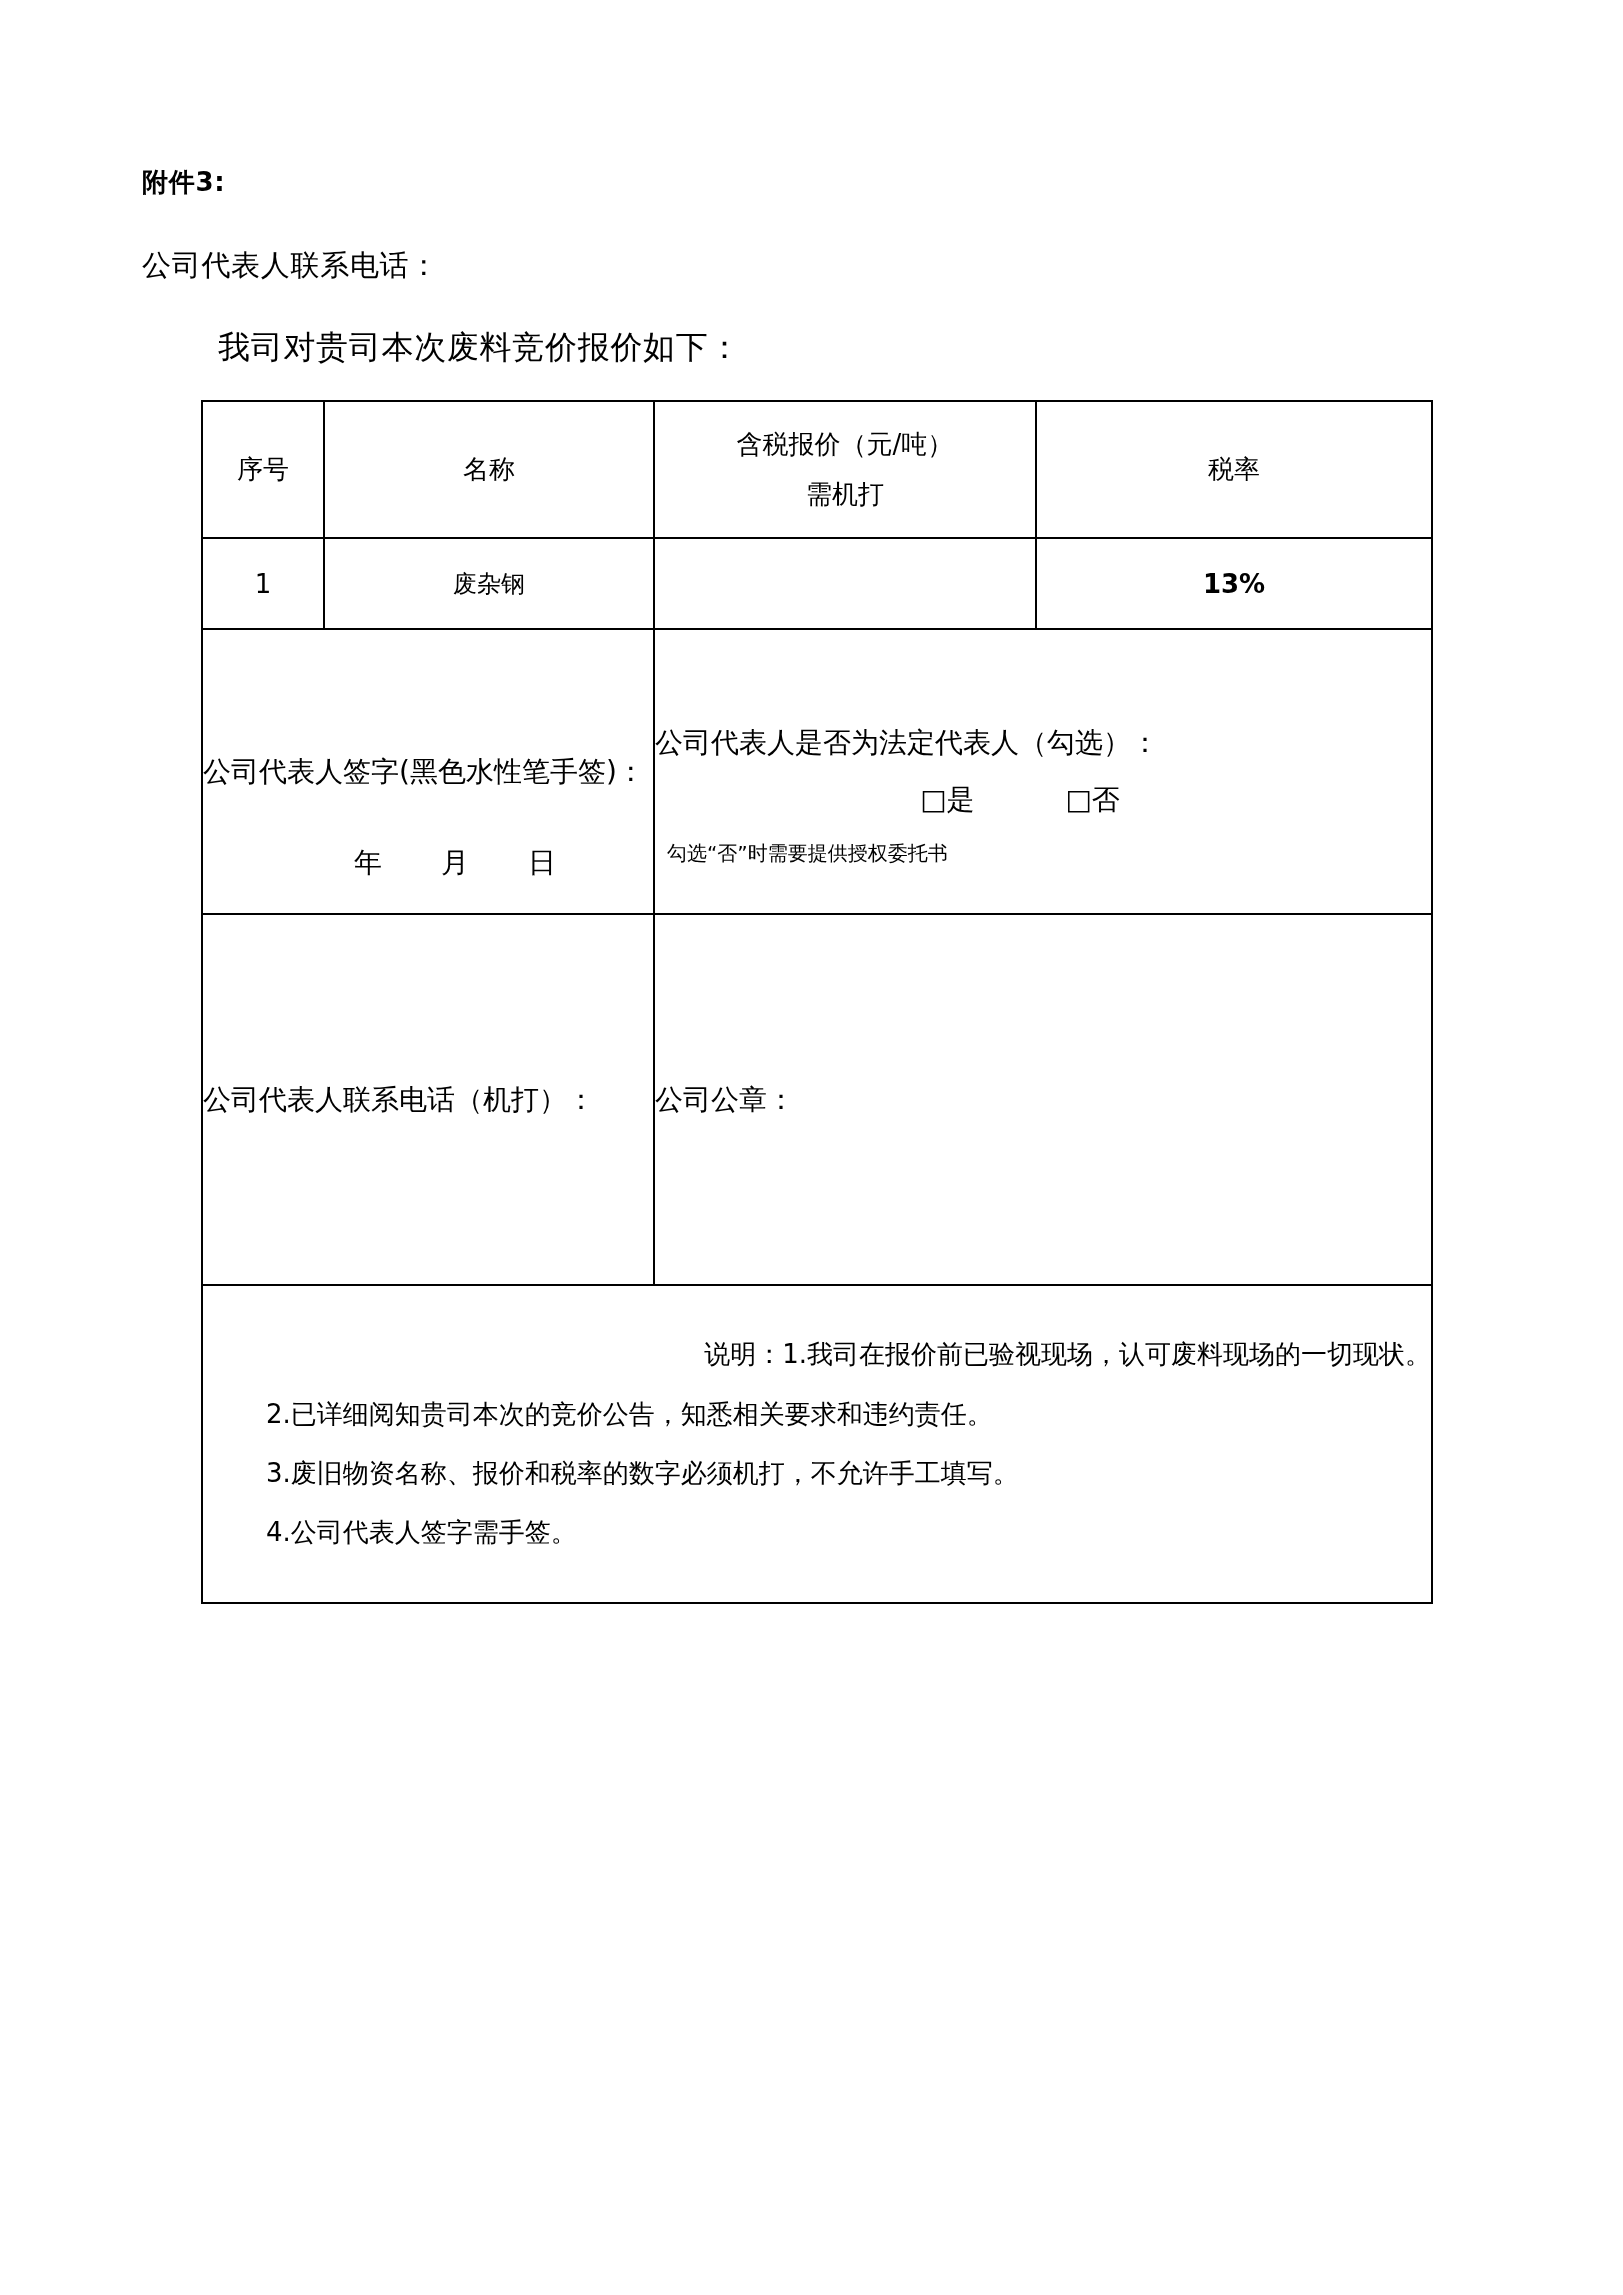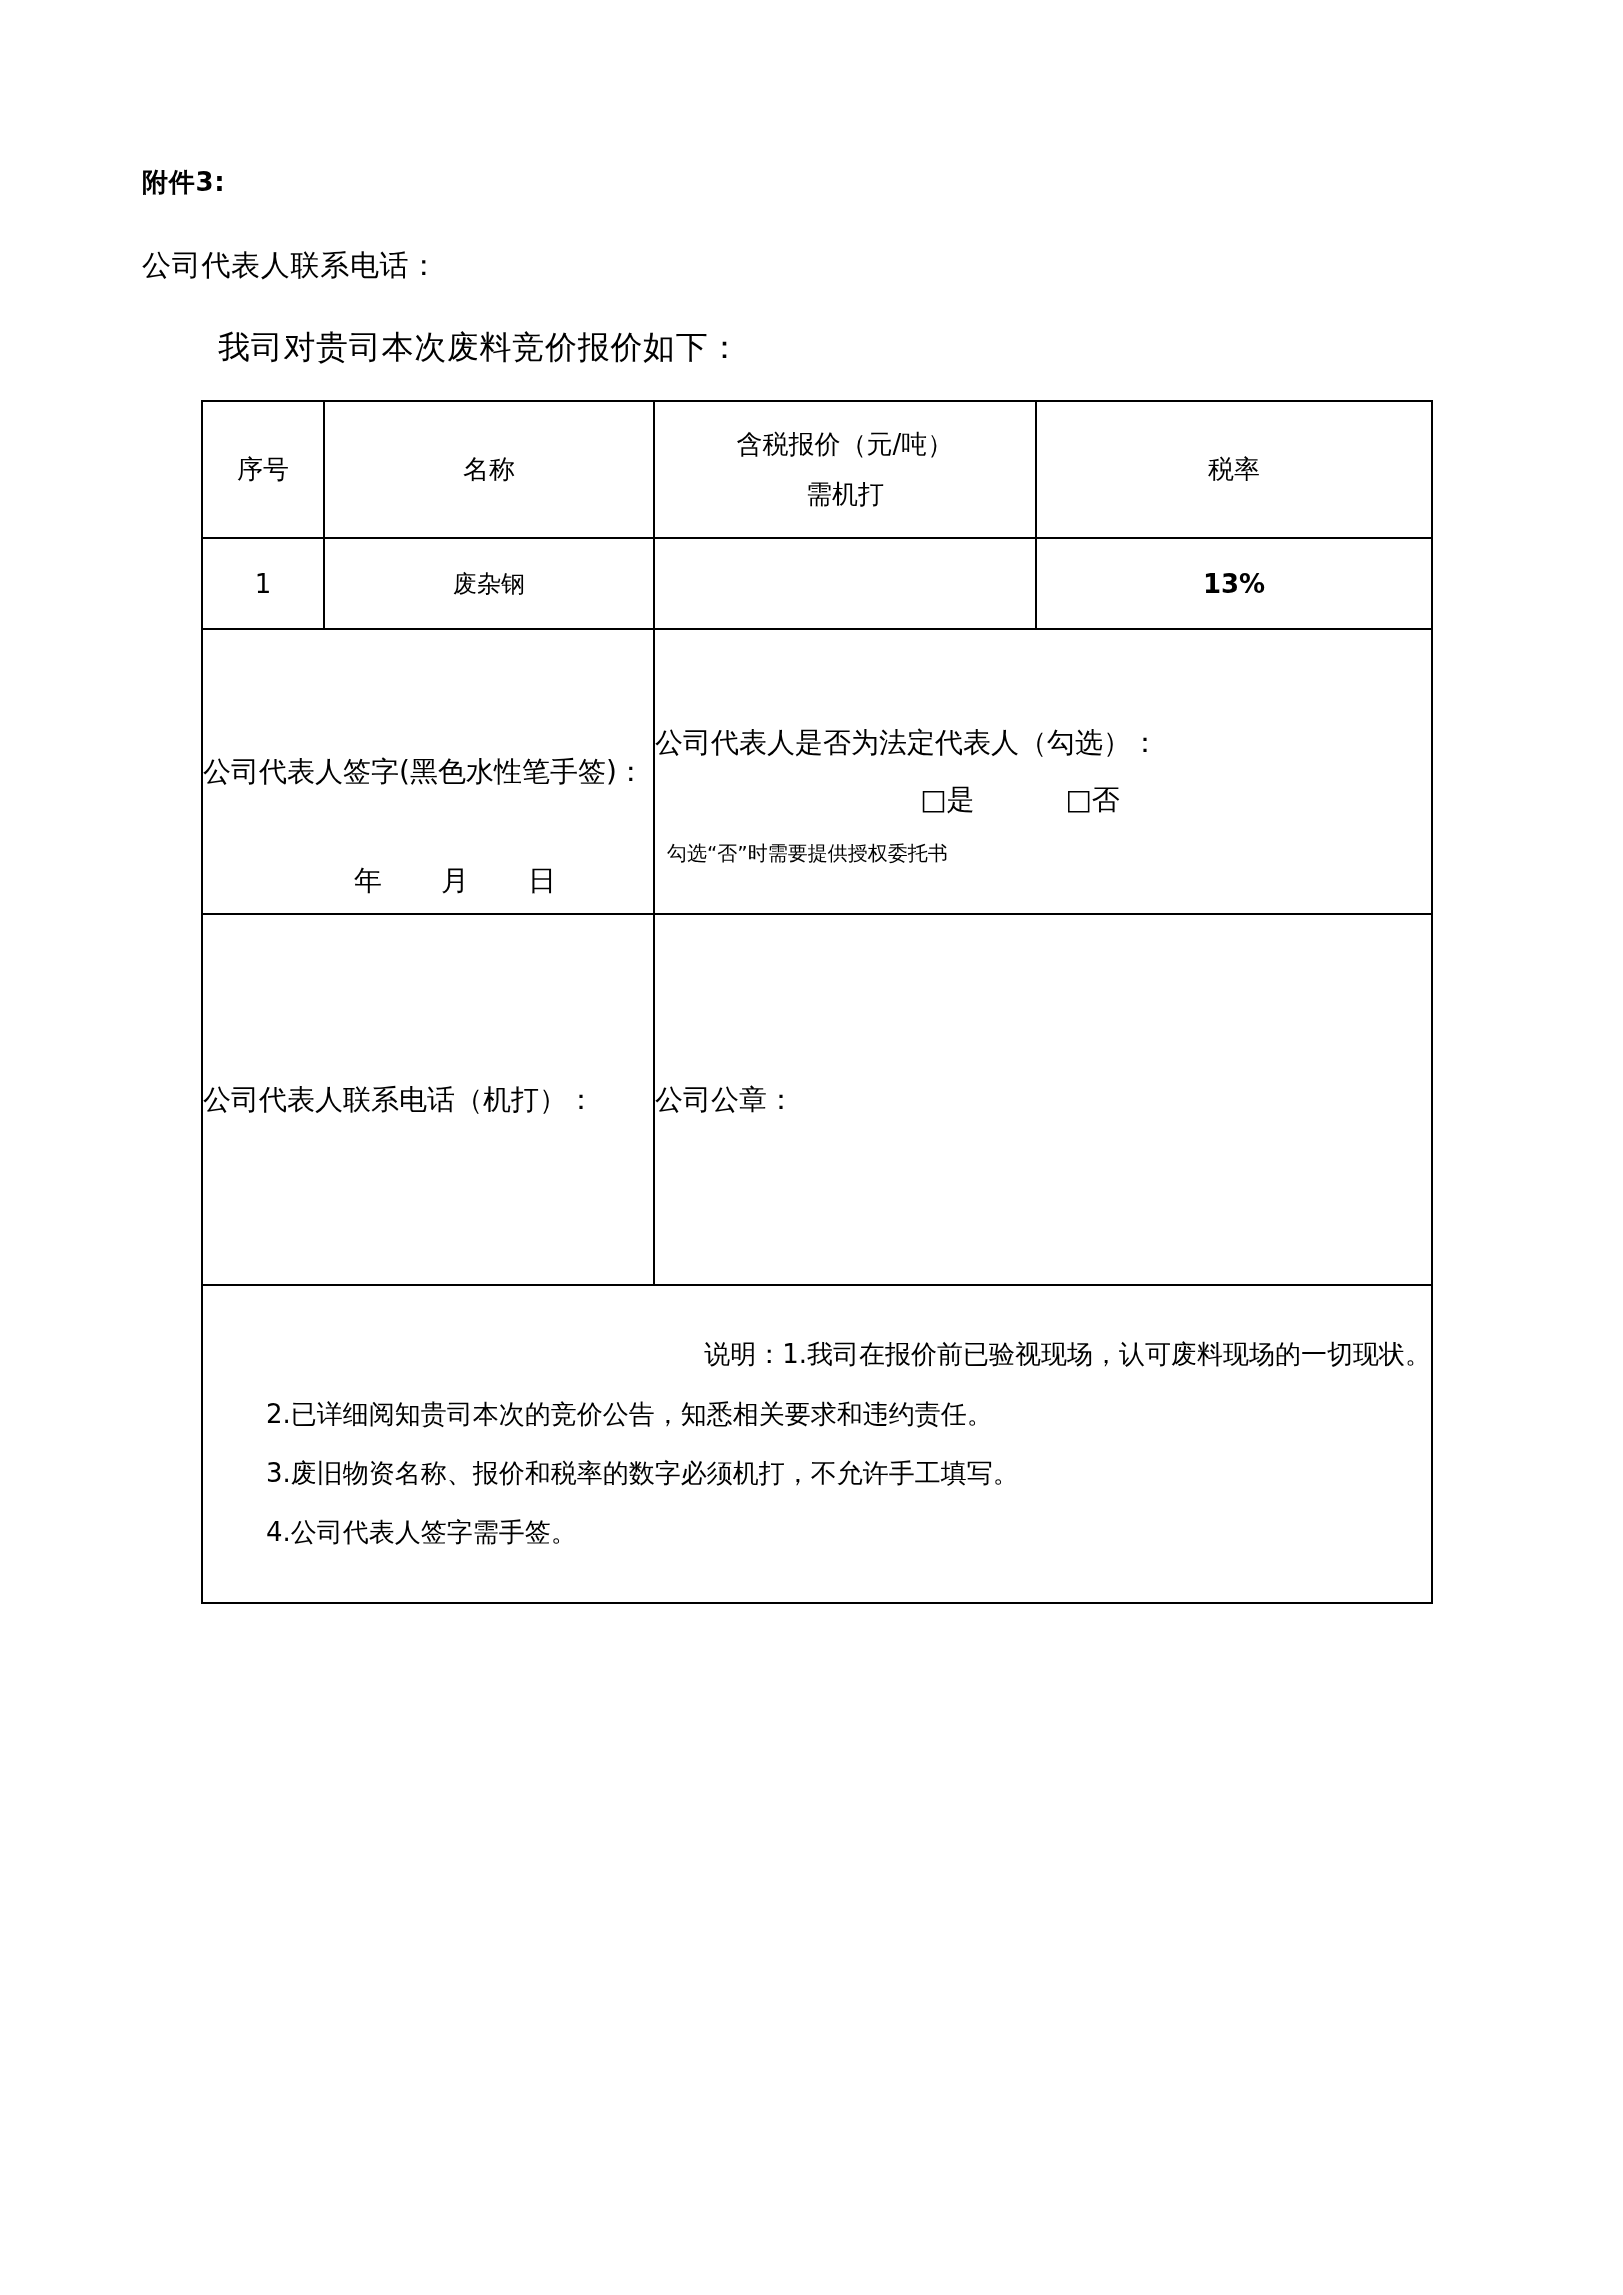--- a/index.html
+++ b/index.html
@@ -97,21 +97,21 @@
     position: relative;
     padding: 12px 9.2px 9.2px 12px;
   }
   .sig-text {
     font-size: 28px;
     line-height: 1.55;
     letter-spacing: 0px;
   }
   .date-line {
     position: absolute;
-    bottom: 13px;
+    bottom: 31px;
     left: 0;
     width: 100%;
     text-align: center;
     font-size: 28px;
     letter-spacing: 25px;
     padding-left: 79px;
     box-sizing: border-box;
   }
 
   .legal-cell {

